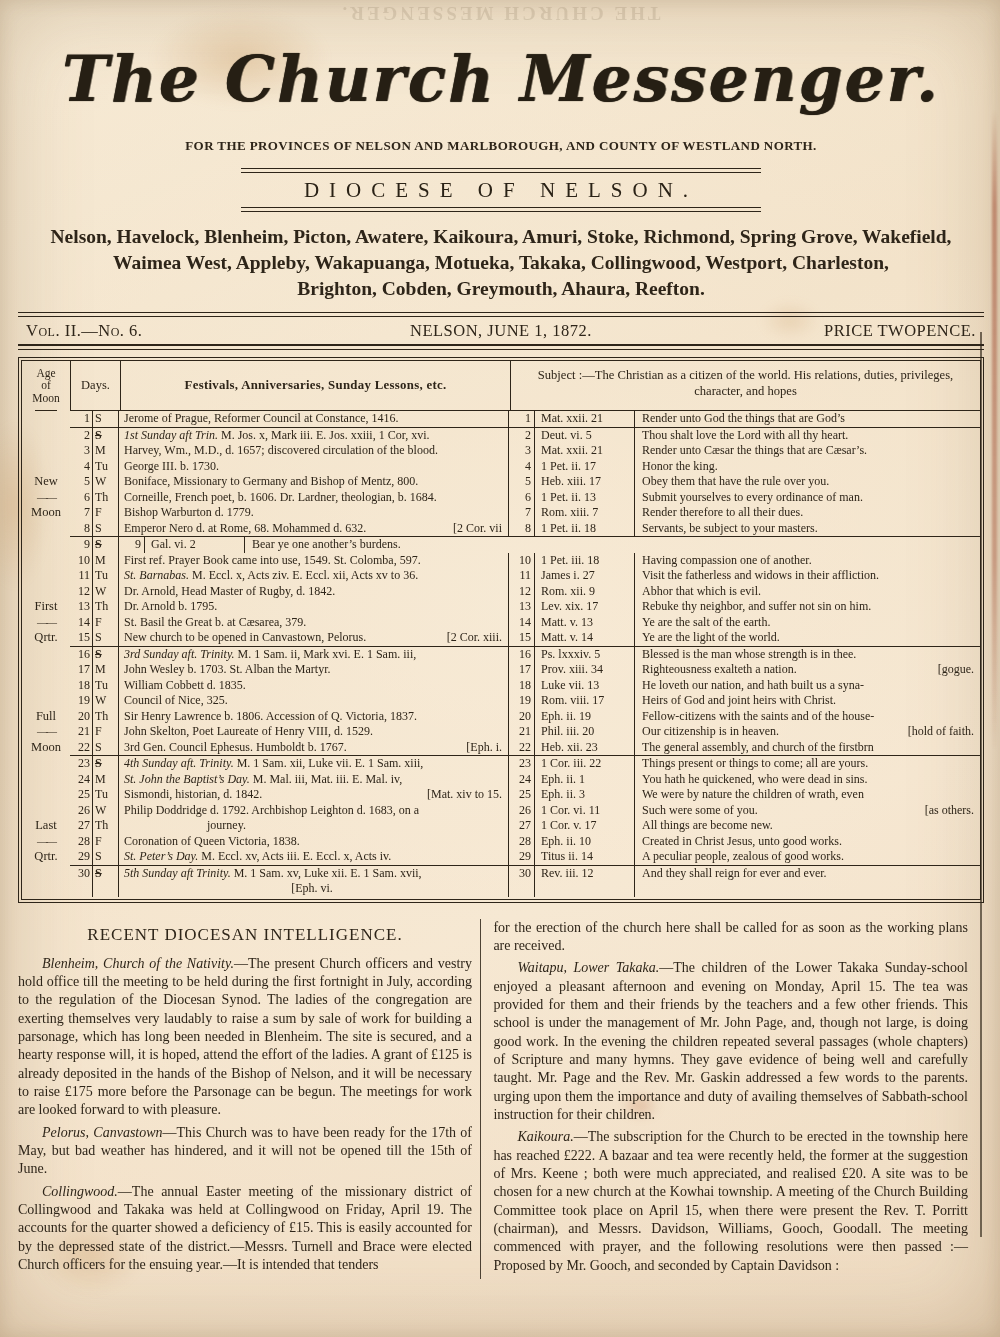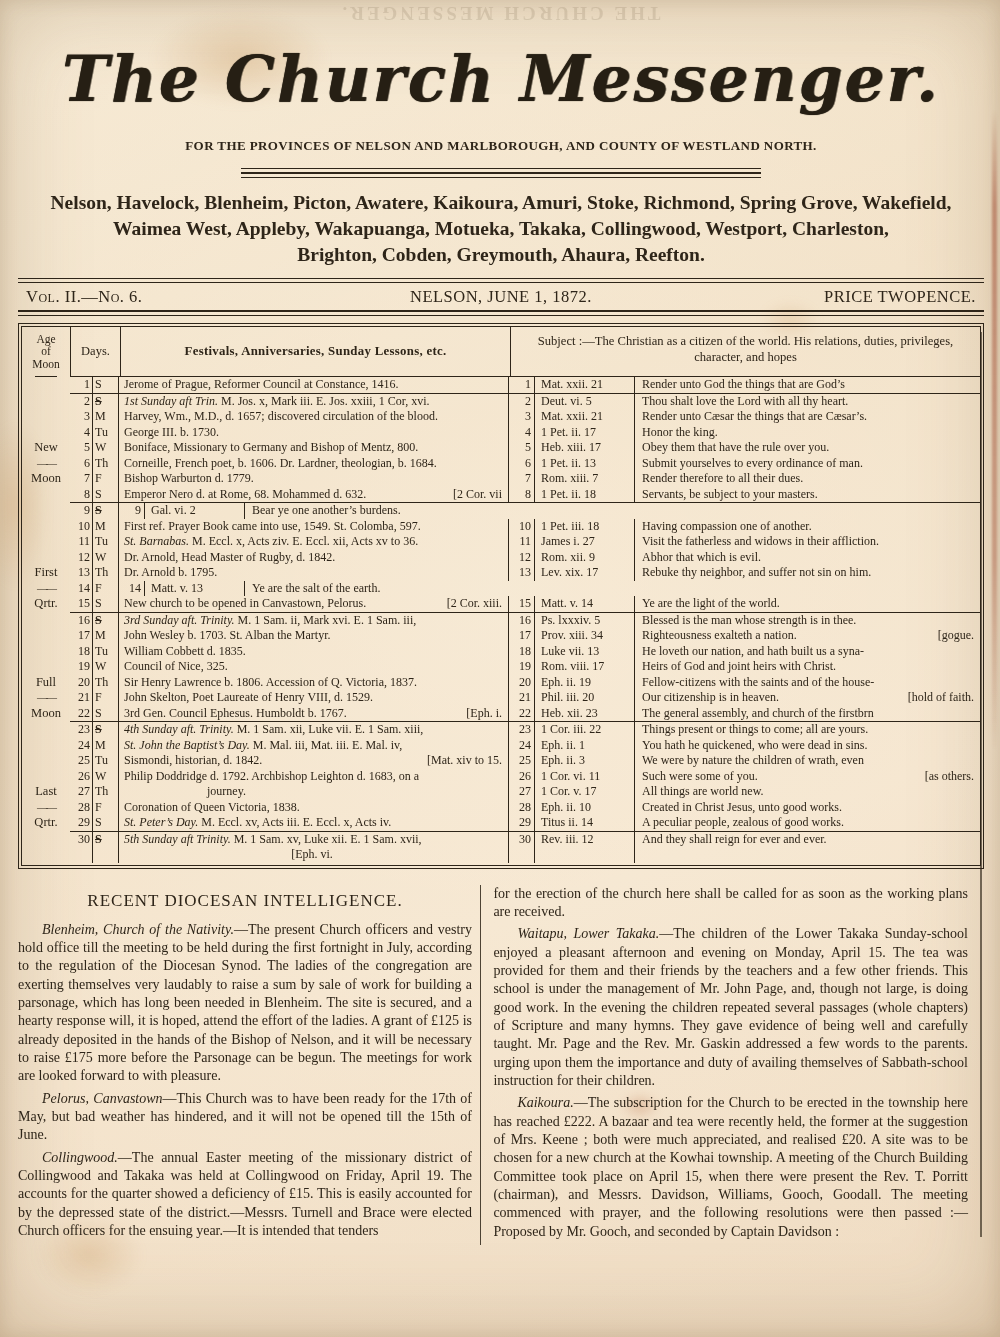--- a/index.html
+++ b/index.html
@@ -112,20 +112,21 @@
 <div class="ghost">THE CHURCH MESSENGER.</div>
 
 <div class="page">
 
   <div class="title">The Church Messenger.</div>
 
   <div class="subtitle">FOR THE PROVINCES OF NELSON AND MARLBOROUGH, AND COUNTY OF WESTLAND NORTH.</div>
 
   <div class="diocese-band">
     <div class="drule"></div>
+    <div class="diocese-text">DIOCESE OF NELSON.</div>
     <div class="drule"></div>
   </div>
 
   <div class="towns">
     <div>Nelson, Havelock, Blenheim, Picton, Awatere, Kaikoura, Amuri, Stoke, Richmond, Spring Grove, Wakefield,</div>
     <div>Waimea West, Appleby, Wakapuanga, Motueka, Takaka, Collingwood, Westport, Charleston,</div>
     <div>Brighton, Cobden, Greymouth, Ahaura, Reefton.</div>
   </div>
 
   <div class="drule issue-rule-top"></div>
@@ -265,20 +266,21 @@
             <div class="c-day">Th</div>
             <div class="c-fest"><span class="tail"></span><span class="lead"></span><span>Dr. Arnold b. 1795.</span><span class="line2"></span></div>
             <div class="c-rnum">13</div>
             <div class="c-ref">Lev. xix. 17</div>
             <div class="c-subj"><span class="tail"></span><span>Rebuke thy neighbor, and suffer not sin on him.</span></div>
           </div>
           <div class="cal-row">
             <div class="c-moon mdash">——</div>
             <div class="c-num">14</div>
             <div class="c-day">F</div>
+            <div class="c-fest"><span class="tail"></span><span class="lead"></span><span>St. Basil the Great b. at Cæsarea, 379.</span><span class="line2"></span></div>
             <div class="c-rnum">14</div>
             <div class="c-ref">Matt. v. 13</div>
             <div class="c-subj"><span class="tail"></span><span>Ye are the salt of the earth.</span></div>
           </div>
           <div class="cal-row">
             <div class="c-moon">Qrtr.</div>
             <div class="c-num">15</div>
             <div class="c-day">S</div>
             <div class="c-fest"><span class="tail">[2 Cor. xiii.</span><span class="lead"></span><span>New church to be opened in Canvastown, Pelorus.</span><span class="line2"></span></div>
             <div class="c-rnum">15</div>
@@ -384,21 +386,21 @@
             <div class="c-ref">1 Cor. vi. 11</div>
             <div class="c-subj"><span class="tail">[as others.</span><span>Such were some of you.</span></div>
           </div>
           <div class="cal-row">
             <div class="c-moon">Last</div>
             <div class="c-num">27</div>
             <div class="c-day">Th</div>
             <div class="c-fest ind"><span class="tail"></span><span class="lead"></span><span>journey.</span><span class="line2"></span></div>
             <div class="c-rnum">27</div>
             <div class="c-ref">1 Cor. v. 17</div>
-            <div class="c-subj"><span class="tail"></span><span>All things are world new.</span></div>
+            <div class="c-subj"><span class="tail"></span><span>All things are become new.</span></div>
           </div>
           <div class="cal-row">
             <div class="c-moon mdash">——</div>
             <div class="c-num">28</div>
             <div class="c-day">F</div>
             <div class="c-fest"><span class="tail"></span><span class="lead"></span><span>Coronation of Queen Victoria, 1838.</span><span class="line2"></span></div>
             <div class="c-rnum">28</div>
             <div class="c-ref">Eph. ii. 10</div>
             <div class="c-subj"><span class="tail"></span><span>Created in Christ Jesus, unto good works.</span></div>
           </div>

